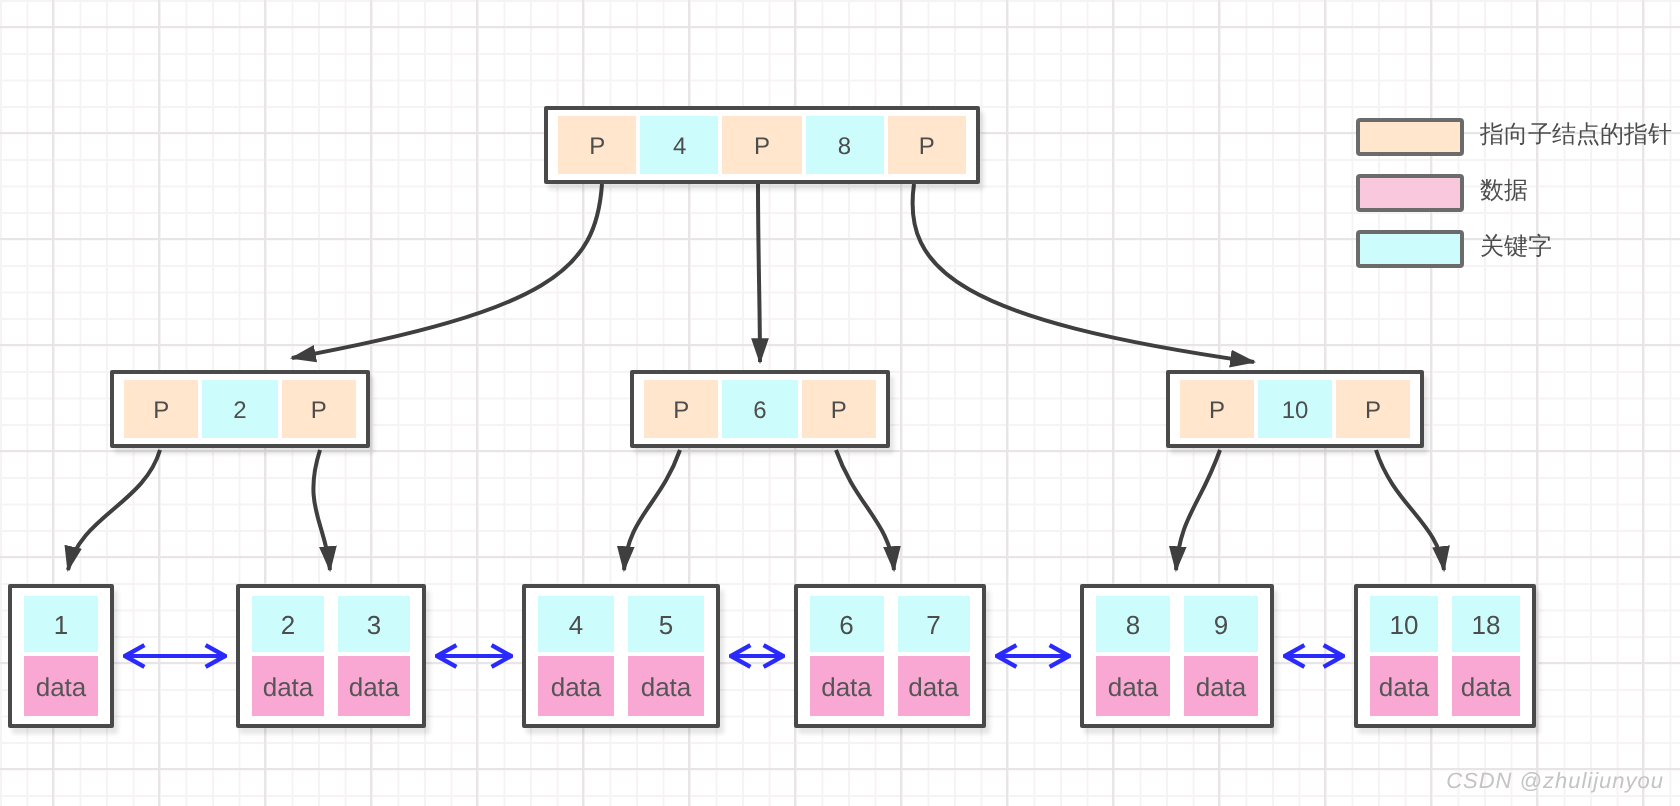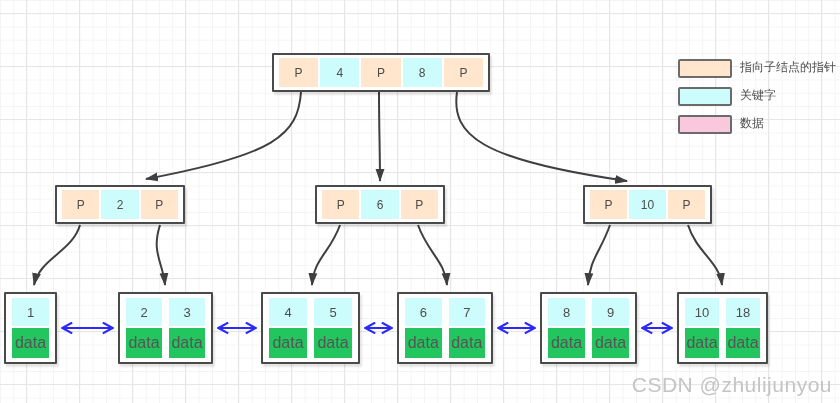--- a/index.html
+++ b/index.html
@@ -30,38 +30,39 @@
   .cell.pointer{background:#ffe6cc;}
   .cell.key{background:#ccfcfc;}
 
   .leaf-node{padding:4px 6px;gap:7px;}
   .leaf-col{flex:1;display:flex;flex-direction:column;gap:2px;min-width:0;}
   .leaf-key{
     height:28px;background:#ccfcfc;display:flex;align-items:center;justify-content:center;
     font-size:13px;color:#4d4d4d;
   }
   .leaf-data{
-    flex:1;background:#22c55e;display:flex;align-items:center;justify-content:center;
-    font-size:16px;color:#555555;
+    flex:1;background:#f9a8d4;display:flex;align-items:center;justify-content:center;
+    font-size:13px;color:#555555;
   }
 
   .legend{position:absolute;left:678px;top:59px;}
   .legend-row{display:flex;margin-bottom:9px;height:19px;font-family:Liberation Mono, monospace;}
   .swatch{
     width:50px;height:15px;border:2px solid #6b6b6b;border-radius:2px;
     margin-right:8px;flex:0 0 auto;
   }
   .swatch.sw-pointer{background:#ffe6cc;}
   .swatch.sw-key{background:#ccfcfc;}
   .swatch.sw-data{background:#f9c8dc;}
   .legend-label{font-size:12px;color:#4d4d4d;white-space:nowrap;}
 
   .watermark{
-    position:absolute;right:8px;bottom:6px;font-size:21px;color:#c4c4c4;
+    position:absolute;right:8px;bottom:6px;font-size:11px;color:#c4c4c4;
     letter-spacing:0.5px;
+    font-style:italic;
   }
 </style>
 </head>
 <body>
 
 <div class="canvas">
 
   <svg class="edges" viewBox="0 0 840 403">
     <defs>
       <marker id="tri" viewBox="0 0 12 9" refX="11" refY="4.5" markerWidth="13" markerHeight="10" orient="auto" markerUnits="userSpaceOnUse">
@@ -177,23 +178,23 @@
         </div>
       </div>
     </div>
 
   <div class="legend">
     <div class="legend-row">
       <span class="swatch sw-pointer"></span>
       <span class="legend-label">指向子结点的指针</span>
     </div>
     <div class="legend-row">
+      <span class="swatch sw-data"></span>
+      <span class="legend-label">数据</span>
+    </div>
+    <div class="legend-row">
       <span class="swatch sw-key"></span>
       <span class="legend-label">关键字</span>
     </div>
-    <div class="legend-row">
-      <span class="swatch sw-data"></span>
-      <span class="legend-label">数据</span>
-    </div>
   </div>
 
   <div class="watermark">CSDN @zhulijunyou</div>
 </div>
 
 </body></html>

